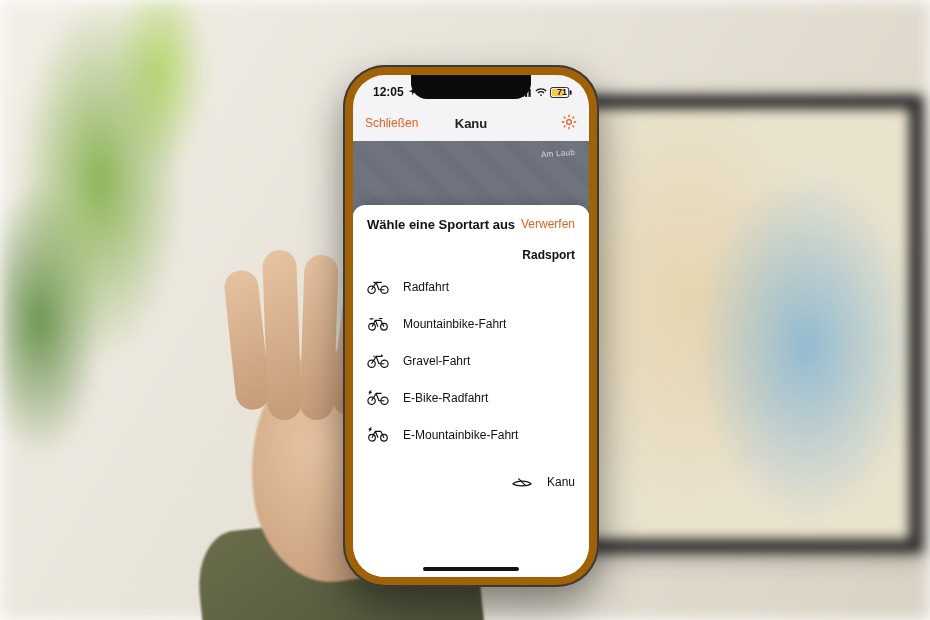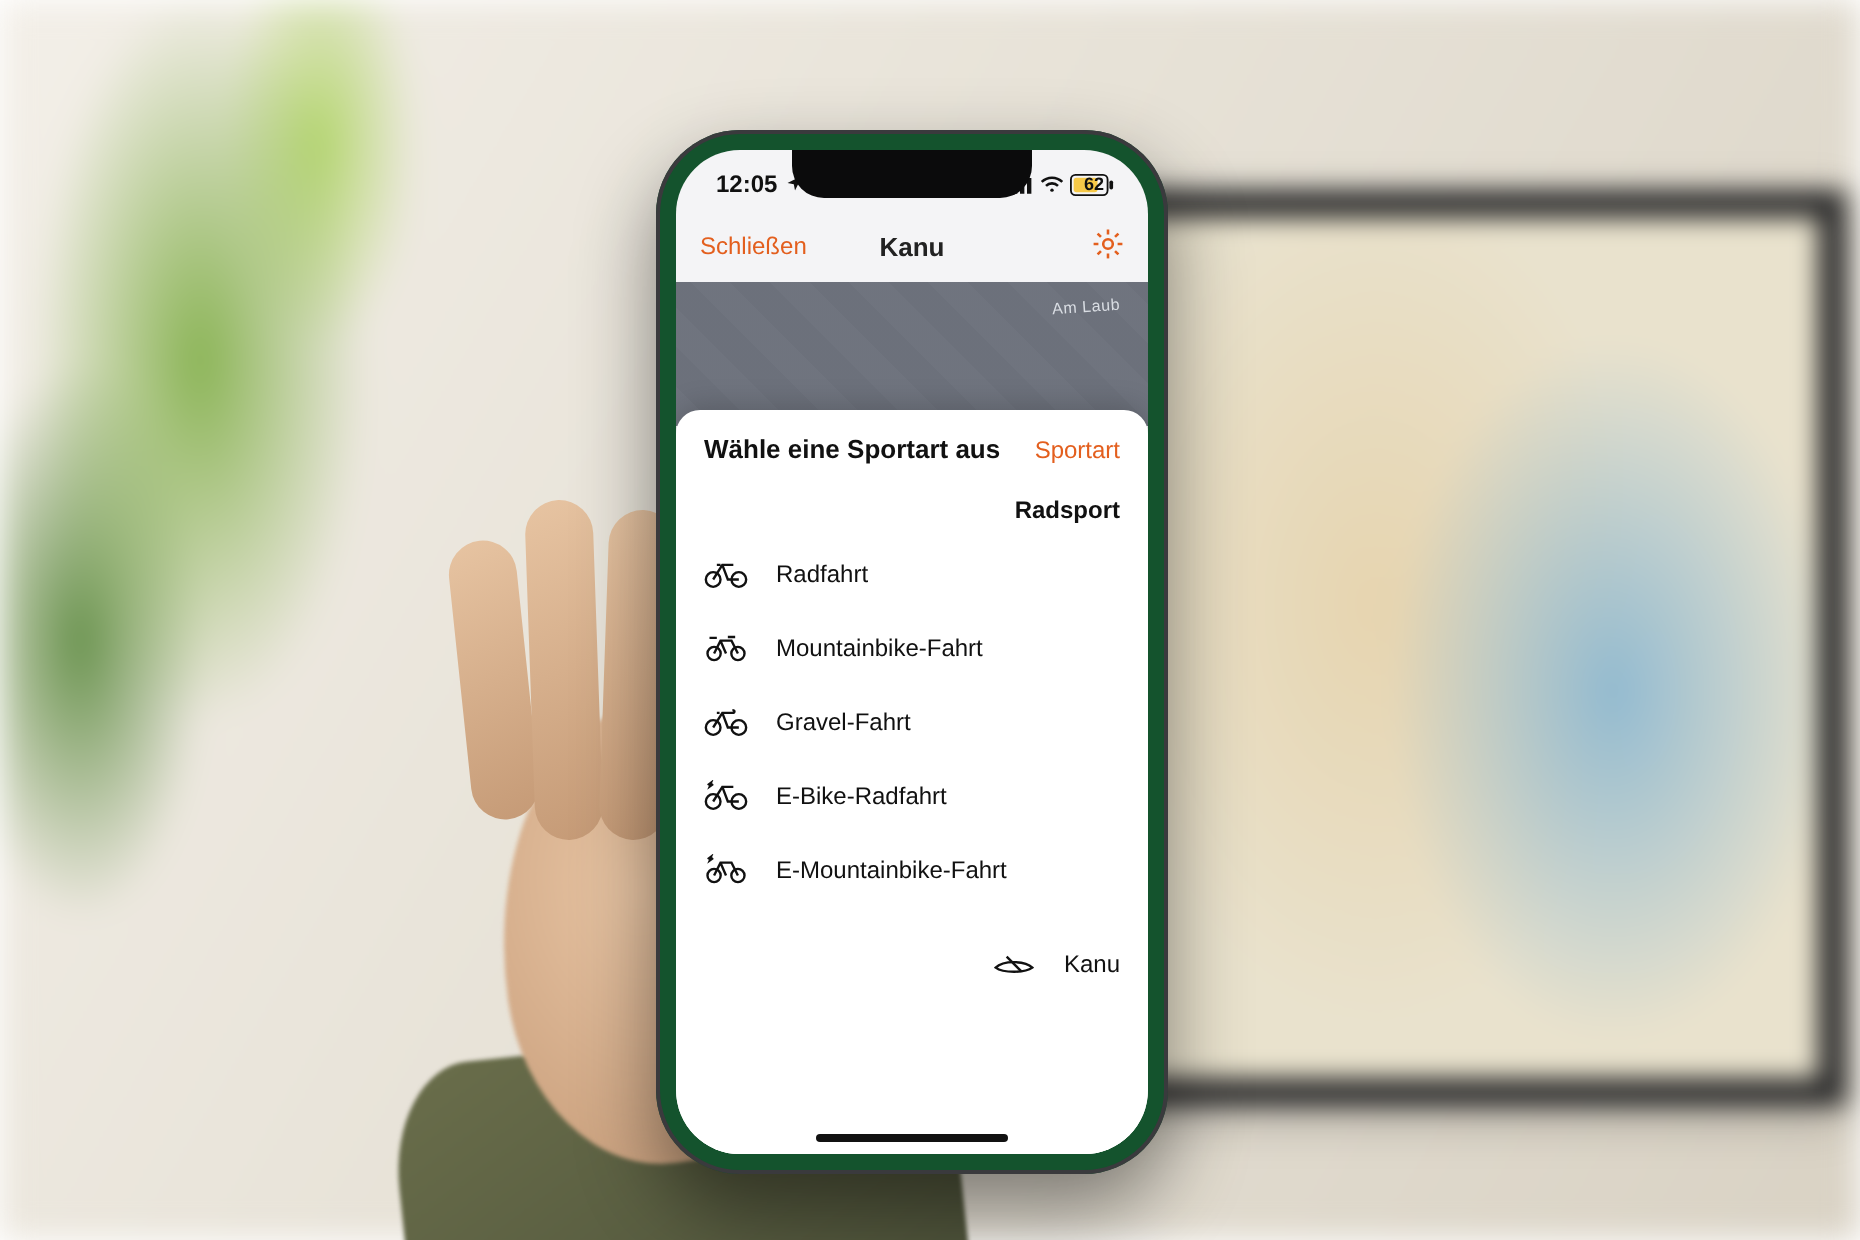--- a/index.html
+++ b/index.html
@@ -85,25 +85,25 @@
     width: 280px; height: 140px;
     background: linear-gradient(150deg,#6a6e4b,#4d523a);
     border-radius: 40px 60px 20px 20px / 60px 80px 20px 20px;
     transform: rotate(-6deg);
     filter: blur(1px);
   }
 
   
   .phone {
     position: absolute;
-    left: 328px;
+    left: 343px;
     top: 65px;
     width: 256px;
     height: 522px;
-    background: #14532d;
+    background: #a16207;
     border-radius: 42px;
     box-shadow:
       0 18px 40px rgba(0,0,0,.45),
       inset 0 0 0 2px #3a3a3d;
     padding: 10px;
     box-sizing: border-box;
   }
   .screen {
     position: relative;
     width: 100%;
@@ -187,21 +187,21 @@
     background:#fff;
     border-radius: 12px 12px 0 0;
     box-shadow: 0 -2px 14px rgba(0,0,0,.18);
     z-index: 20;
     display:flex;
     flex-direction:column;
   }
   .sheet-header {
     display:flex;
     justify-content:space-between;
-    align-items:flex-end;
+    align-items:flex-start;
     padding: 12px 14px 10px 14px;
     font-size: 13px;
   }
   .sheet-header .lbl { font-weight:600; color:#111; }
   .sheet-header .dismiss { color:#e35f1e; font-size:12px; font-weight:500; }
 
   .section-title {
     padding: 6px 14px 6px 14px;
     font-size: 12px;
     font-weight:700;
@@ -276,21 +276,21 @@
             <path d="M1 3.2 A8.5 8.5 0 0 1 13 3.2" stroke="#111" stroke-width="1.5" fill="none"></path>
           </svg>
         </span>
         <span style="display:flex;align-items:center;">
           <svg viewBox="0 0 24 12" width="22" height="11">
             <rect x="0.5" y="0.5" width="20" height="11" rx="2.5" fill="none" stroke="#111" stroke-width="1"></rect>
             <rect x="21.5" y="3.5" width="2" height="5" rx="1" fill="#111"></rect>
             <rect x="2" y="2" width="13" height="8" rx="1.5" fill="#f7c948"></rect>
           </svg>
         </span>
-        <span style="font-size:9px; margin-left:-18px; margin-right:6px; color:#111; font-weight:700;">62</span>
+        <span style="font-size:9px; margin-left:-18px; margin-right:6px; color:#111; font-weight:700;">71</span>
       </div>
     </div>
 
     <div class="nav">
       <span class="close">Schließen</span>
       <span class="title">Kanu</span>
       <span class="gear">
         <span>
           <svg viewBox="0 0 20 20" width="16" height="16">
             <circle cx="10" cy="10" r="3" fill="none" stroke="#e35f1e" stroke-width="1.6"></circle>
@@ -309,21 +309,21 @@
       </span>
     </div>
 
     <div class="map-strip">
       <span class="map-label">Am Laub</span>
     </div>
 
     <div class="sheet">
       <div class="sheet-header">
         <span class="lbl">Wähle eine Sportart aus</span>
-        <span class="dismiss">Sportart</span>
+        <span class="dismiss">Verwerfen</span>
       </div>
 
       <div class="section-title">Radsport</div>
       <ul class="list">
         <li class="row">
           <span class="icon">
             <svg viewBox="0 0 24 16">
                 <g fill="none" stroke="#111" stroke-width="1.3">
                   <circle cx="5" cy="11" r="4"></circle>
                   <circle cx="19" cy="11" r="4"></circle>

